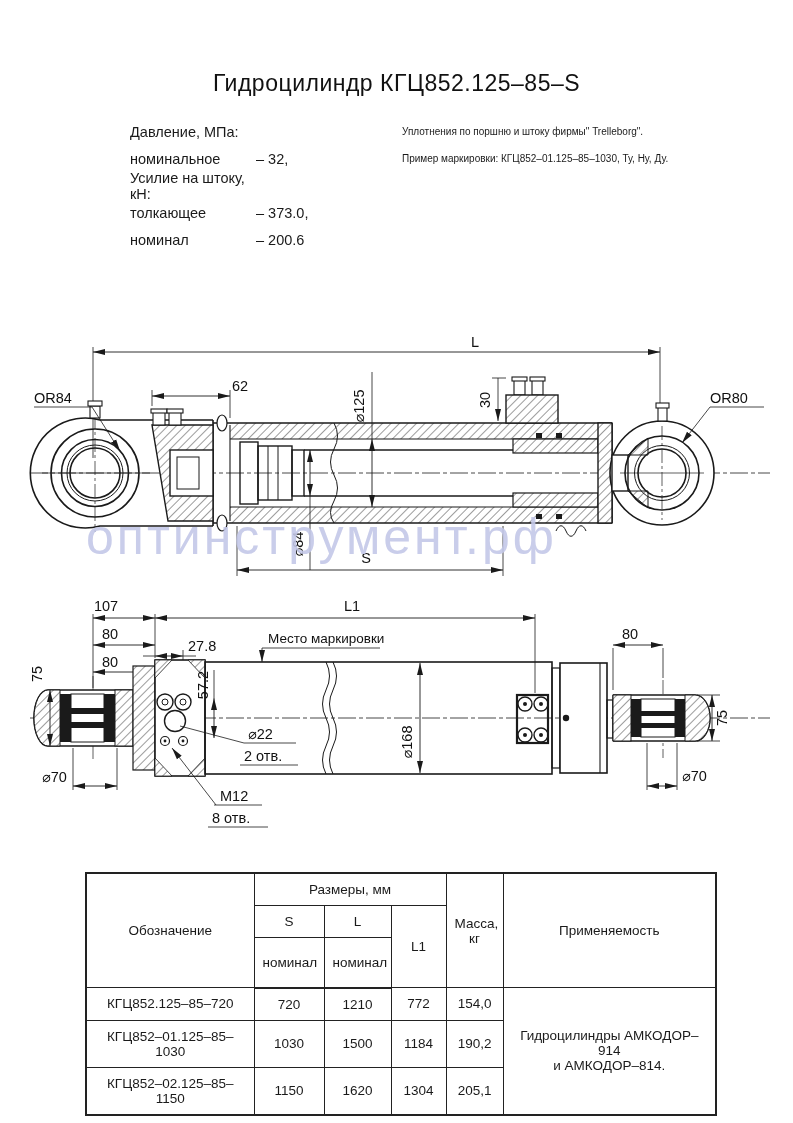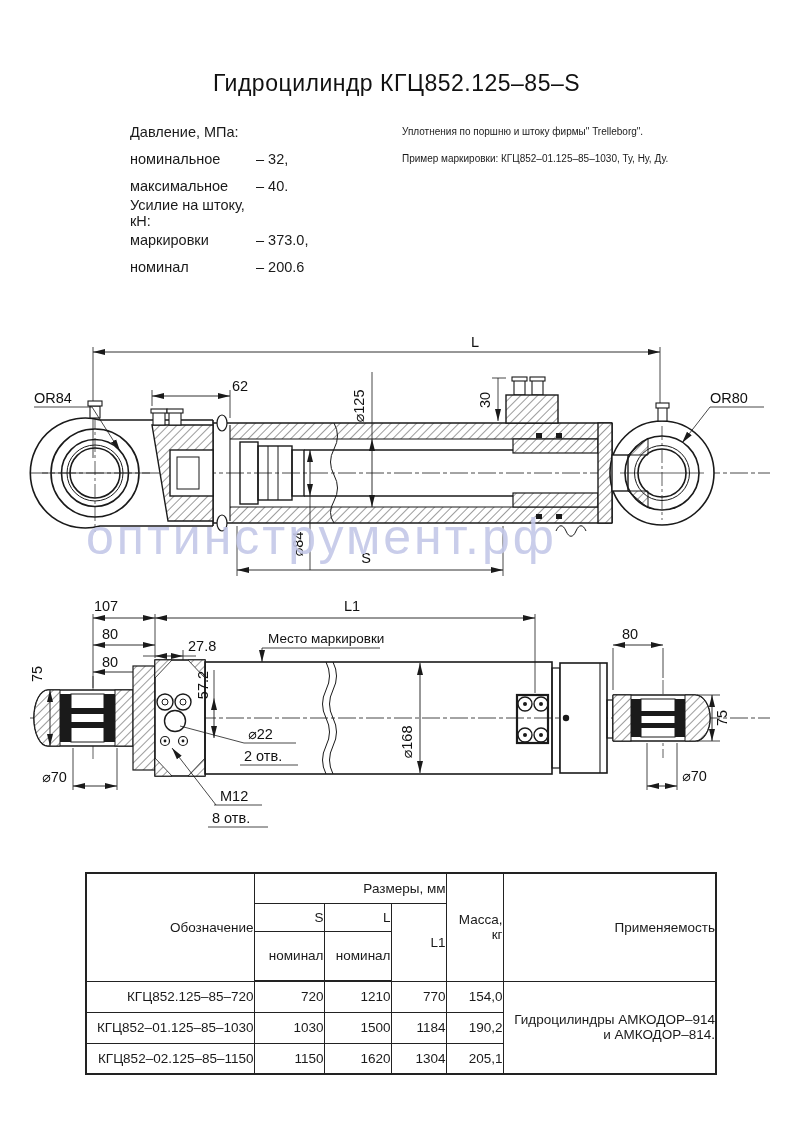--- a/index.html
+++ b/index.html
@@ -11,21 +11,21 @@
   .srow{display:flex;height:27px;align-items:center;margin-left:48px;}
   .slabel{width:126px;}
   .notes{position:absolute;left:402px;top:118px;font-size:10px;line-height:27px;white-space:nowrap;}
   svg.drw{position:absolute;left:0;}
   svg text{font-family:"Liberation Sans","DejaVu Sans",sans-serif;fill:#111;stroke:none;}
   .dim{font-size:14.5px;}
   .dimsm{font-size:13.5px;}
   .wm{font-size:50px;letter-spacing:3px;fill:#c4c8e8;opacity:.9;}
   table.spec-table{position:absolute;left:85px;top:872px;width:630px;border-collapse:collapse;
         table-layout:fixed;font-size:13.5px;border:2px solid #222;}
-  table.spec-table td{border:1px solid #222;text-align:right;vertical-align:middle;padding:0;}
+  table.spec-table td{border:1px solid #222;text-align:center;vertical-align:middle;padding:8px;}
   td.desig{text-align:left;padding-left:10px;}
   td.pre{white-space:pre-line;}
   tr.hdr-last td{border-bottom:2px solid #222;}
 </style>
 </head>
 <body>
 
 <div id="page">
 
   <div id="title">Гидроцилиндр КГЦ852.125–85–S</div>
@@ -33,29 +33,25 @@
   <div class="specs">
     <div class="srow">
         <span class="slabel">Давление, МПа:</span>
         <span></span>
       </div>
     <div class="srow">
         <span class="slabel">номинальное</span>
         <span>– 32,</span>
       </div>
     <div class="srow">
-        <span class="slabel">максимальное</span>
-        <span>– 40.</span>
-      </div>
-    <div class="srow">
         <span class="slabel">Усилие на штоку, кН:</span>
         <span></span>
       </div>
     <div class="srow">
-        <span class="slabel">маркировки</span>
+        <span class="slabel">толкающее</span>
         <span>– 373.0,</span>
       </div>
     <div class="srow">
         <span class="slabel">номинал</span>
         <span>– 200.6</span>
       </div>
   </div>
 
   <div class="notes">
     <div>Уплотнения по поршню и штоку фирмы" Trelleborg".</div>
@@ -365,21 +361,21 @@
         <td rowspan="2">L1</td>
       </tr>
       <tr style="height:50px" class="hdr-last">
         <td>номинал</td>
         <td>номинал</td>
       </tr>
       <tr style="height:31px">
         <td class="desig">КГЦ852.125–85–720</td>
         <td>720</td>
         <td>1210</td>
-        <td>770</td>
+        <td>772</td>
         <td>154,0</td>
         <td rowspan="3" class="pre">Гидроцилиндры АМКОДОР–914
 и АМКОДОР–814.</td>
       </tr>
       <tr style="height:31px">
         <td class="desig">КГЦ852–01.125–85–1030</td>
         <td>1030</td>
         <td>1500</td>
         <td>1184</td>
         <td>190,2</td>

